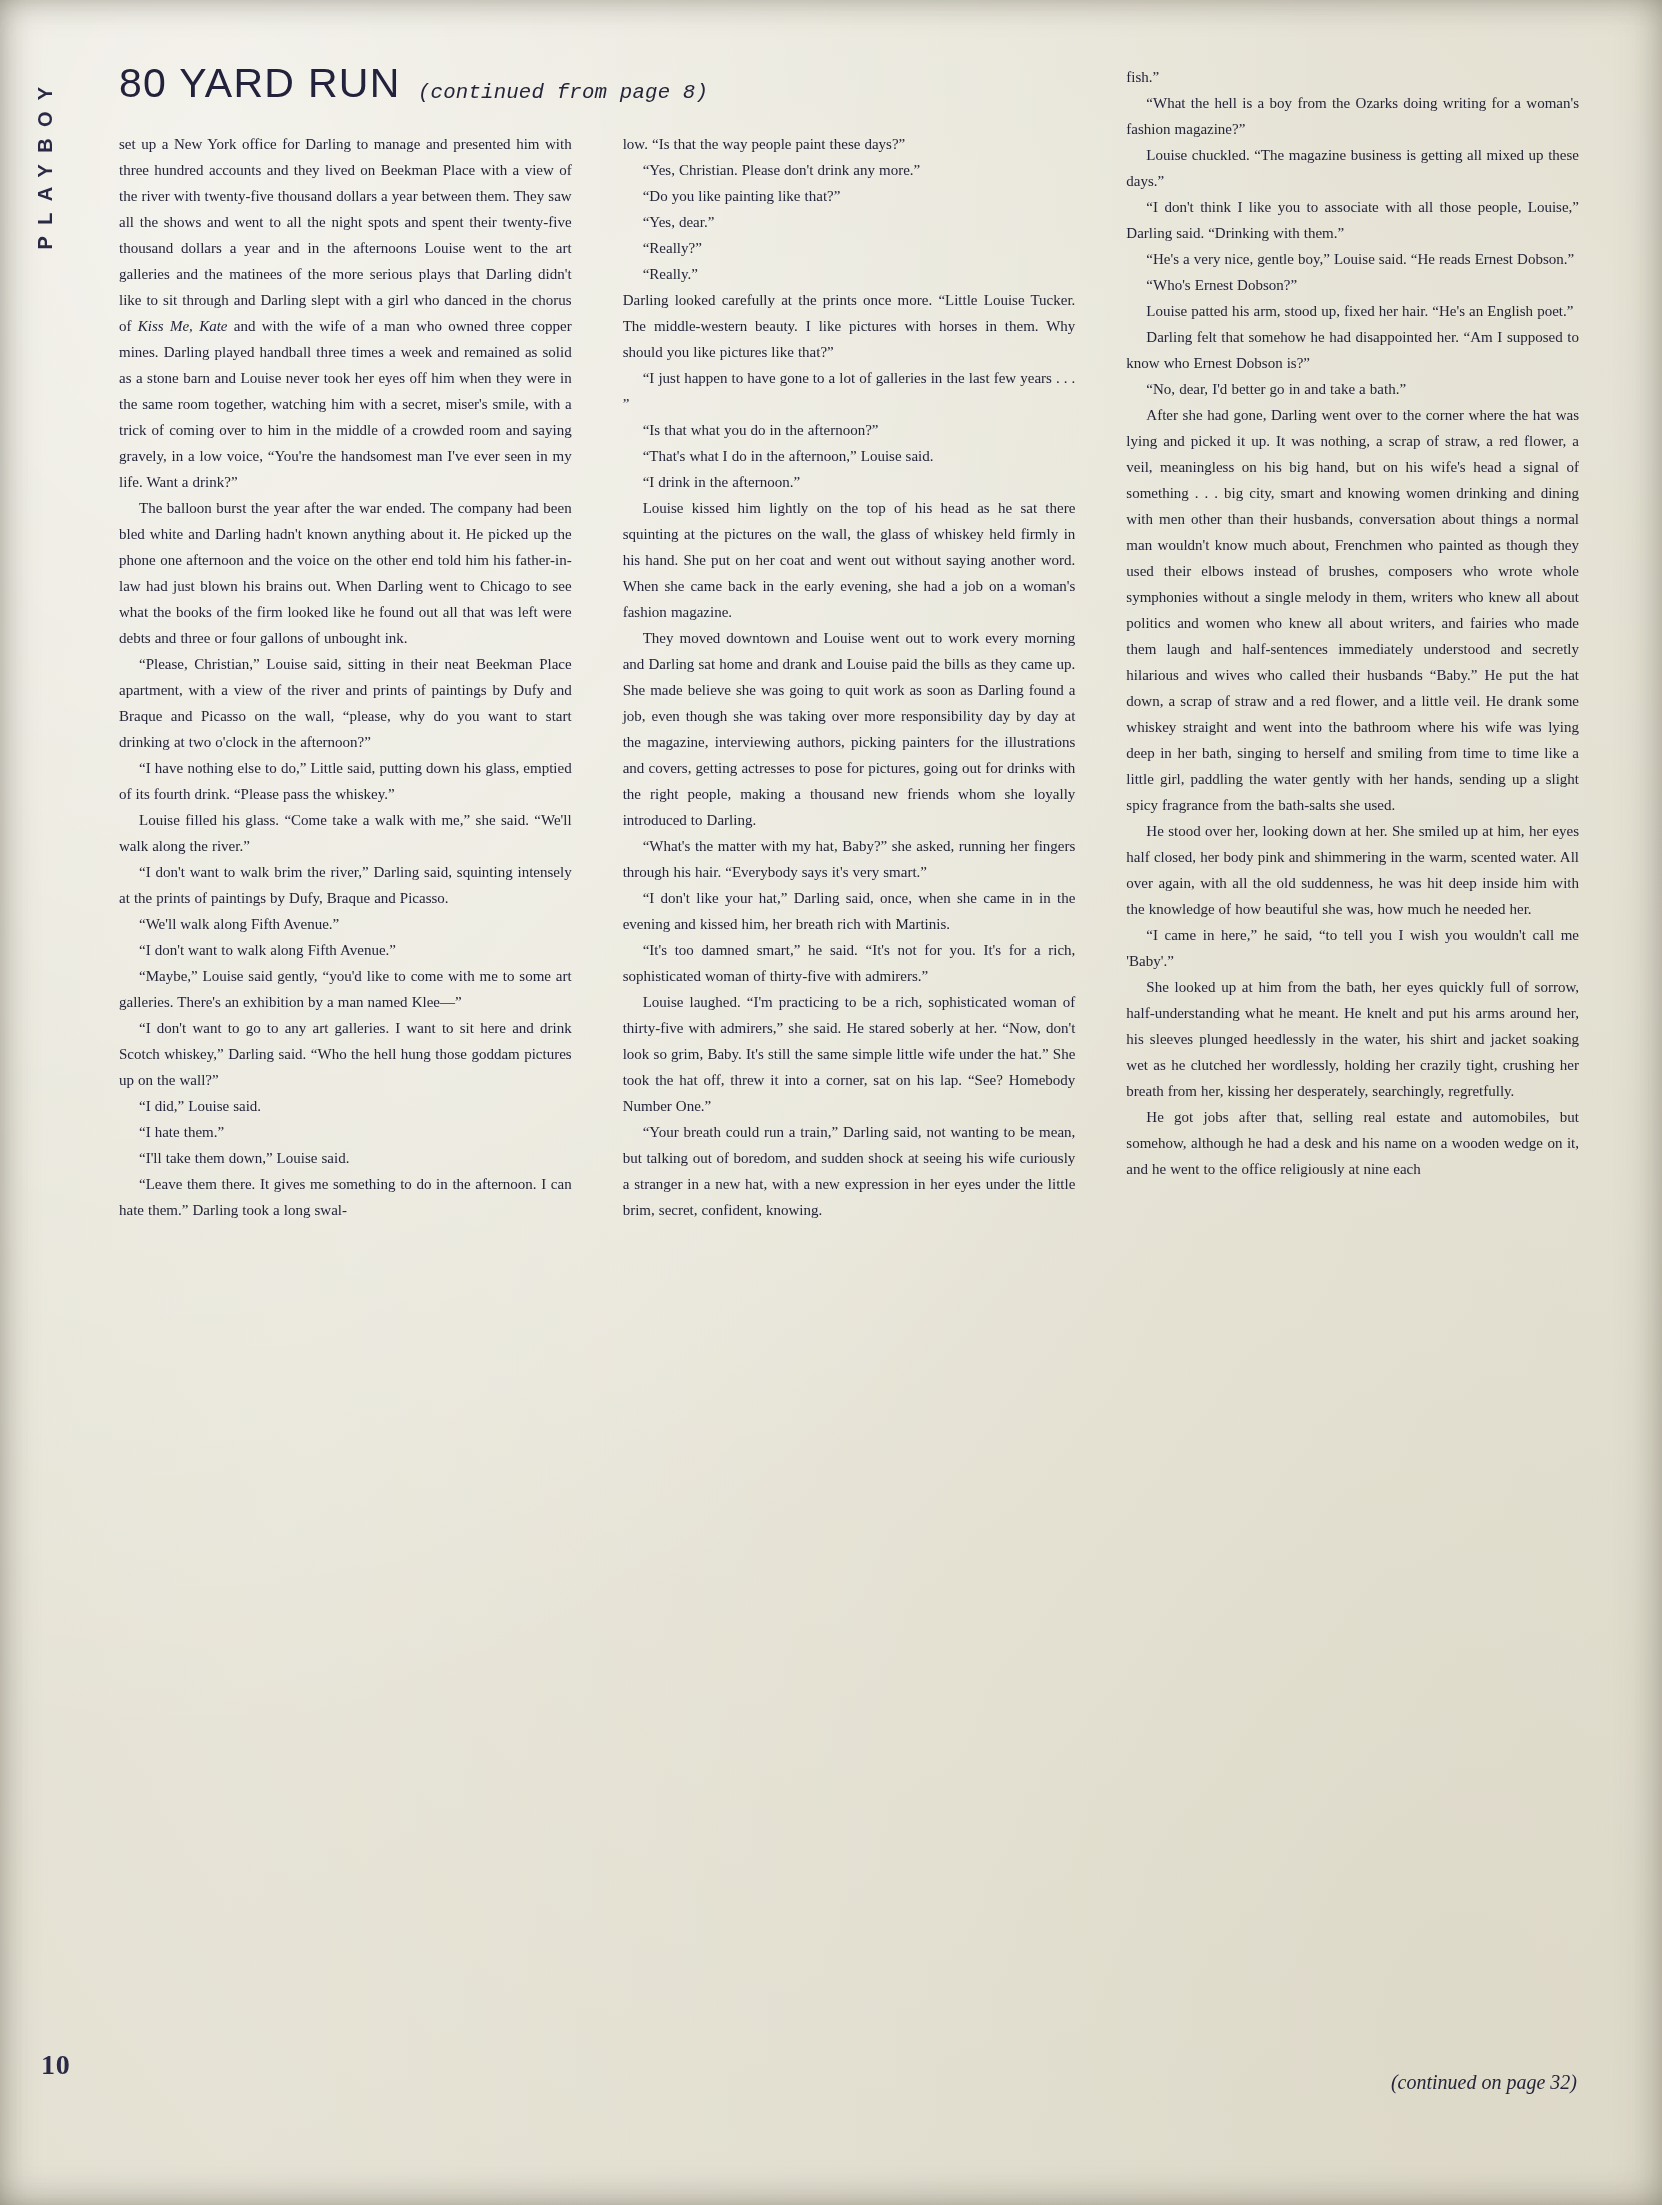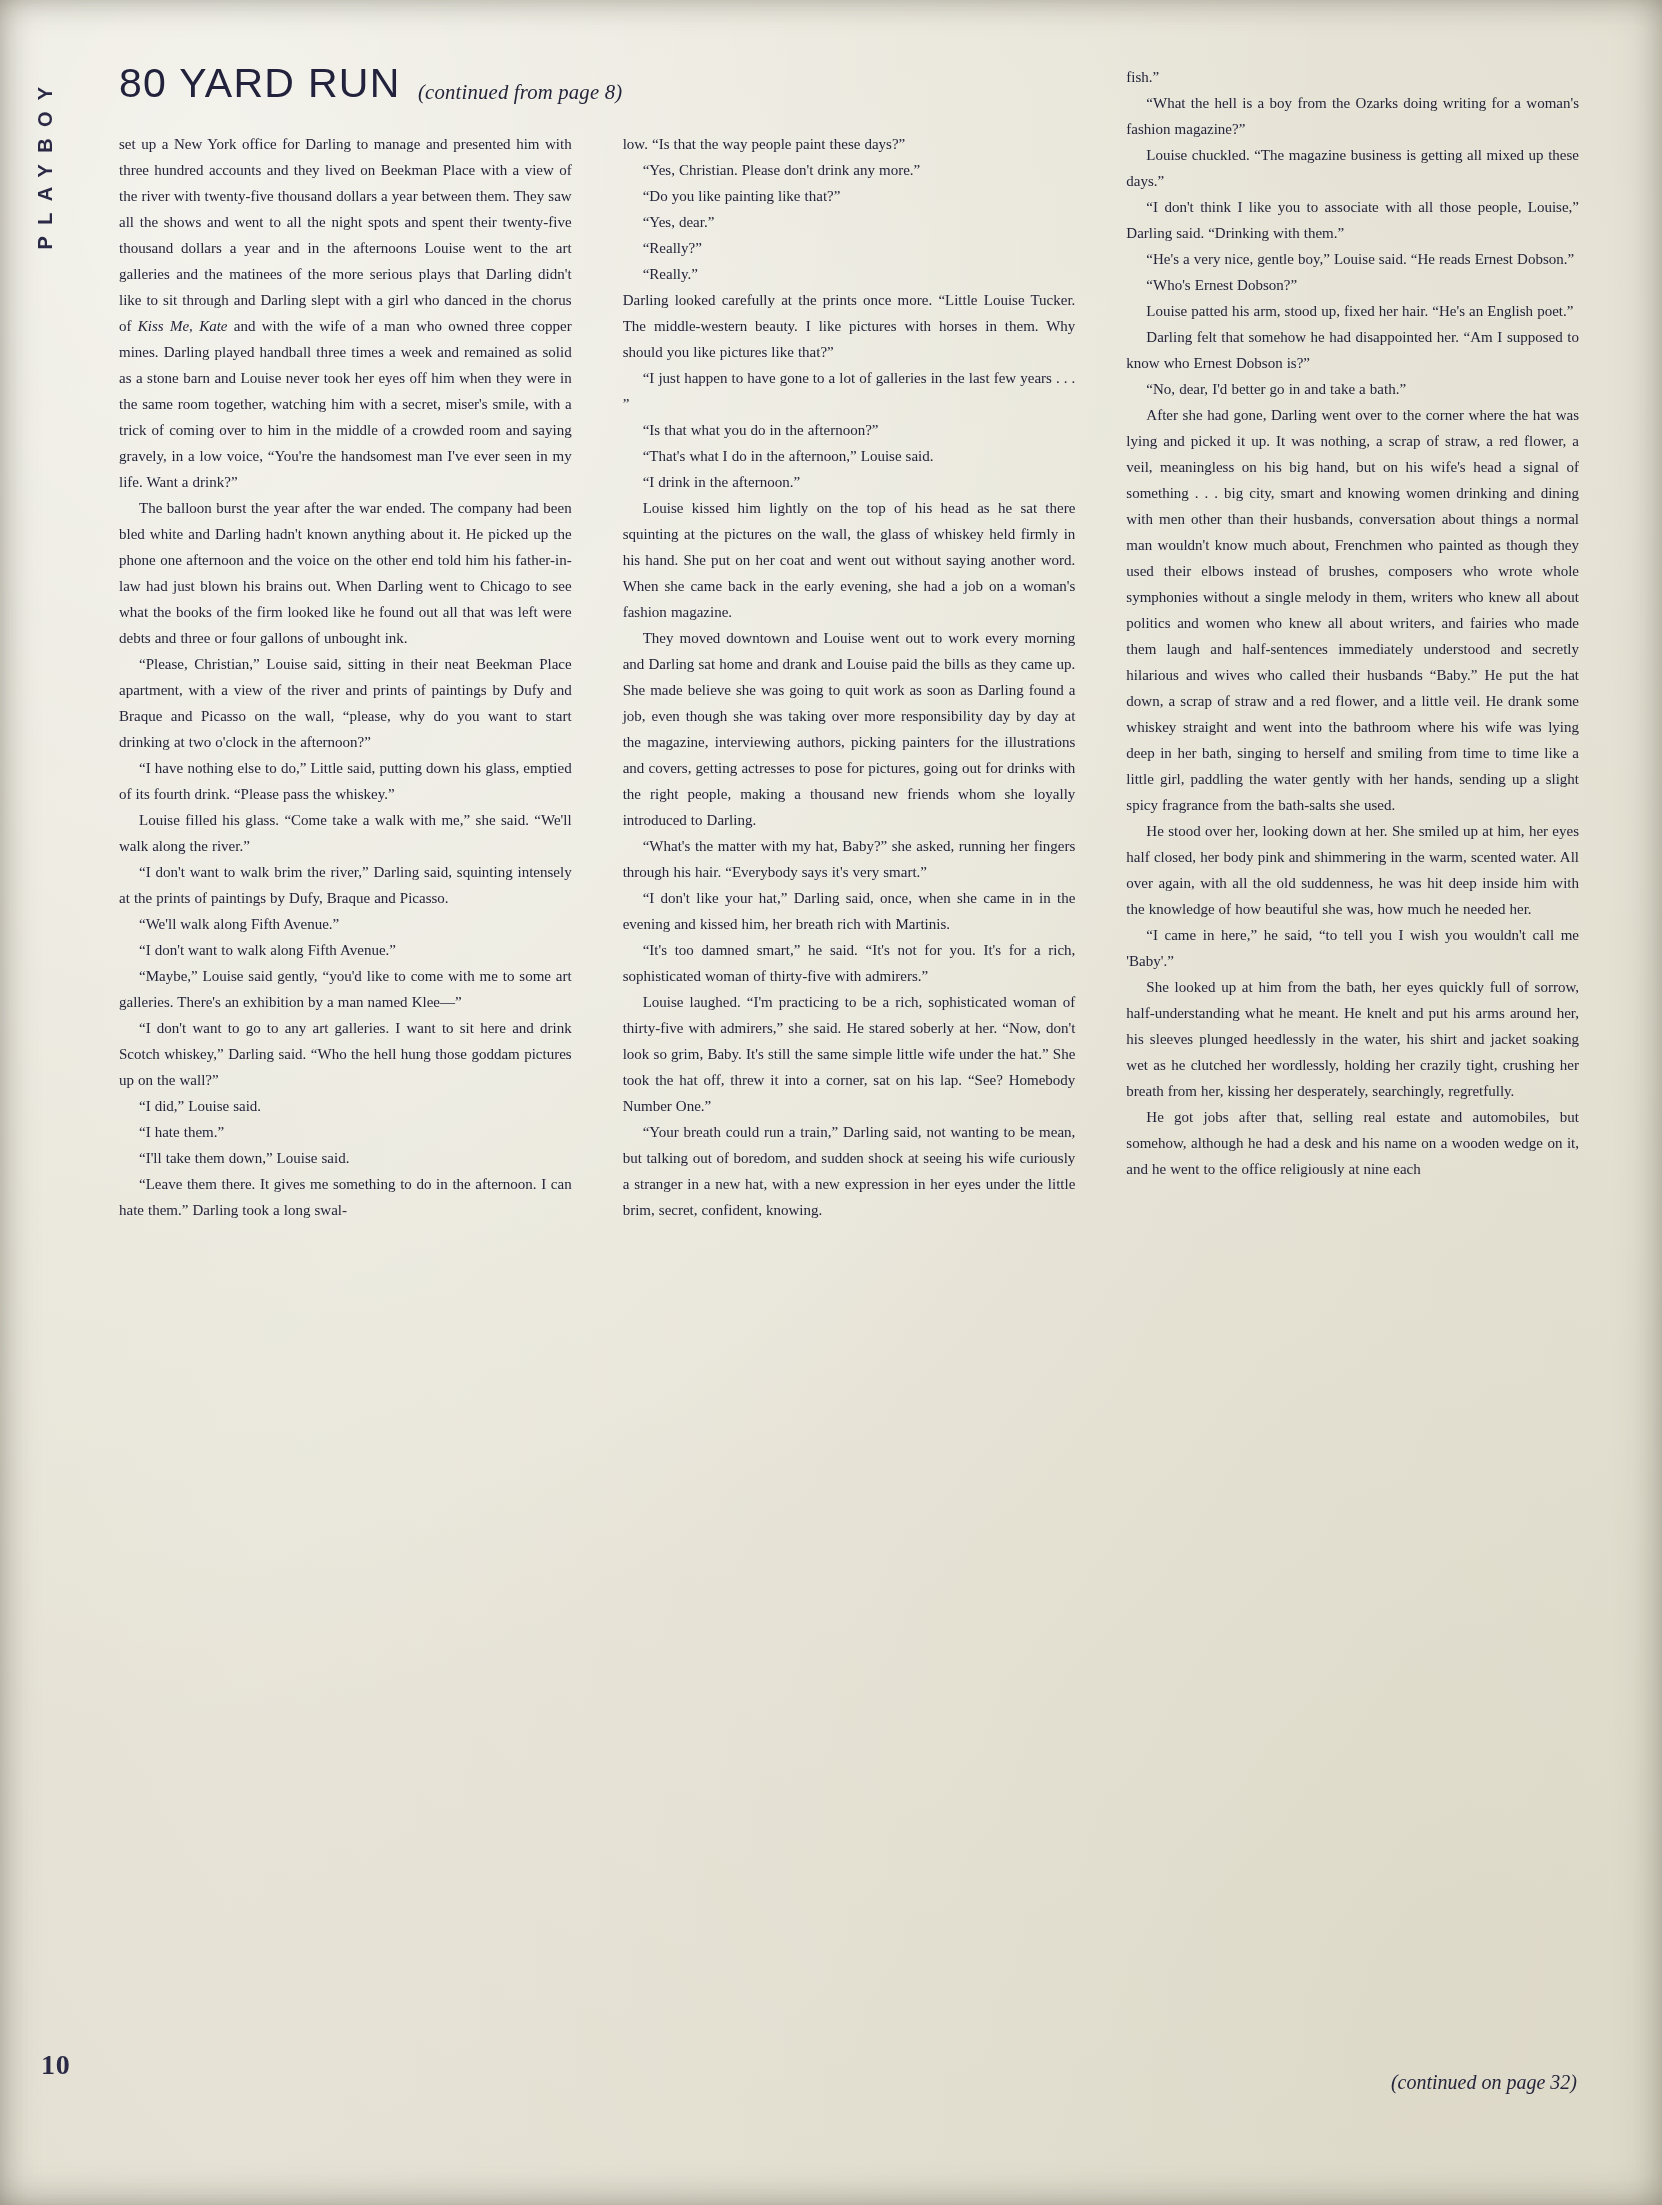--- a/index.html
+++ b/index.html
@@ -69,21 +69,21 @@
   }
   .headline {
     font-family: "Liberation Sans", "DejaVu Sans", sans-serif;
     font-weight: 400;
     font-size: 41px;
     letter-spacing: 1.3px;
     color: #22223c;
     line-height: 1;
   }
   .headline-cont {
-    font-family: Liberation Serif, serif;
+    font-family: Liberation Mono, monospace;
     font-style: italic;
     font-size: 20.7px;
     color: #24243a;
     letter-spacing: 0.2px;
   }
 
   
   .columns {
     position: absolute;
     left: 119px;

